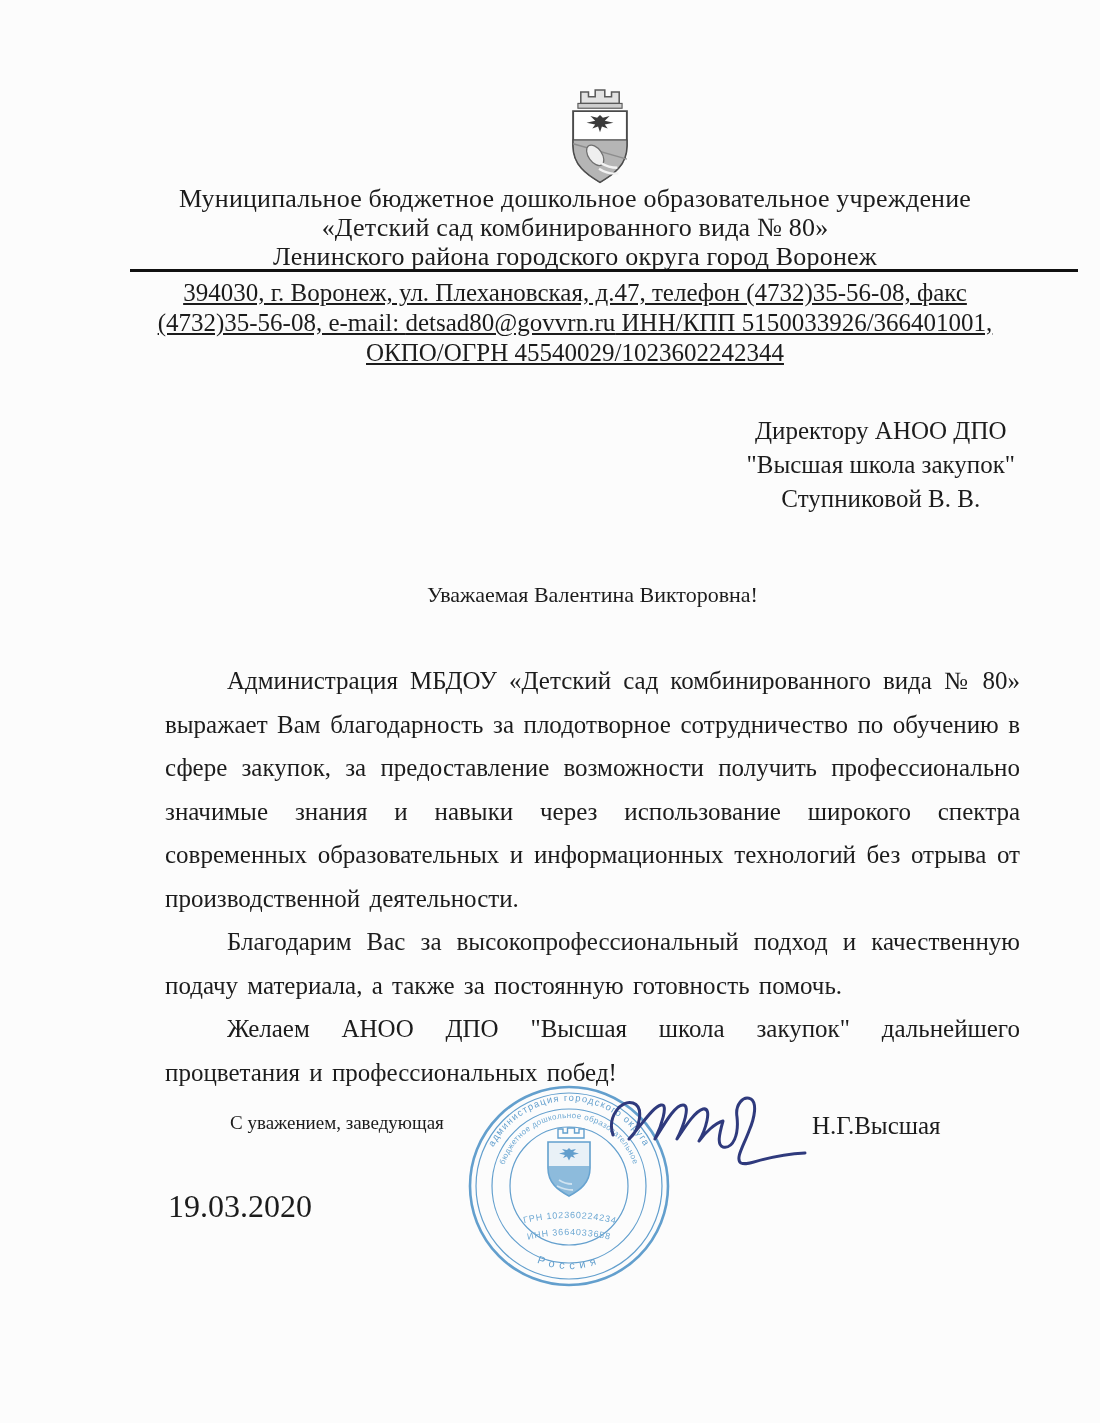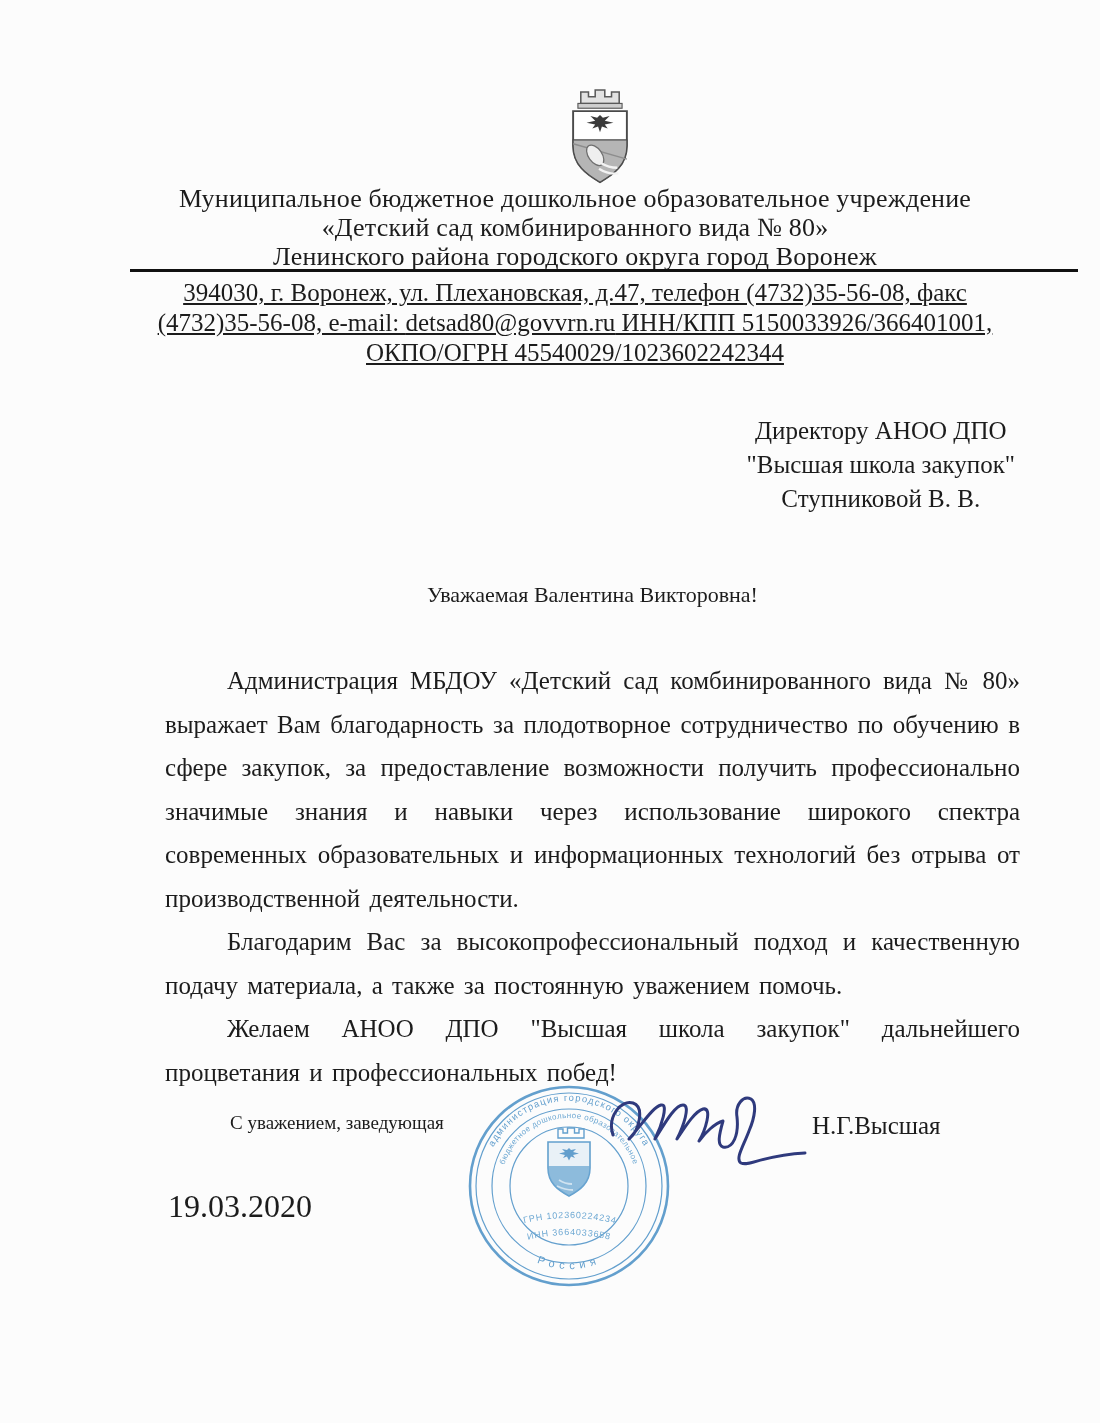--- a/index.html
+++ b/index.html
@@ -88,21 +88,21 @@
   <div class="recipient">
     <div>Директору АНОО ДПО</div>
     <div>"Высшая школа закупок"</div>
     <div>Ступниковой В. В.</div>
   </div>
 
   <div class="salutation">Уважаемая Валентина Викторовна!</div>
 
   <div class="body-text">
     <p>Администрация МБДОУ «Детский сад комбинированного вида № 80» выражает Вам благодарность за плодотворное сотрудничество по обучению в сфере закупок, за предоставление возможности получить профессионально значимые знания и навыки через использование широкого спектра современных образовательных и информационных технологий без отрыва от производственной деятельности.</p>
-    <p>Благодарим Вас за высокопрофессиональный подход и качественную подачу материала, а также за постоянную уважением помочь.</p>
+    <p>Благодарим Вас за высокопрофессиональный подход и качественную подачу материала, а также за постоянную готовность помочь.</p>
     <p>Желаем АНОО ДПО "Высшая школа закупок" дальнейшего процветания и профессиональных побед!</p>
   </div>
 
   <div class="signoff-prefix">С уважением, заведующая</div>
   <div class="signoff-name">Н.Г.Высшая</div>
   <div class="letter-date">19.03.2020</div>
 
   <svg class="stamp" viewBox="0 0 212 212" xmlns="http://www.w3.org/2000/svg">
     <defs>
       <path id="arcTop" d="M26.1,76.9 A85,85 0 0 1 185.9,76.9"></path>

